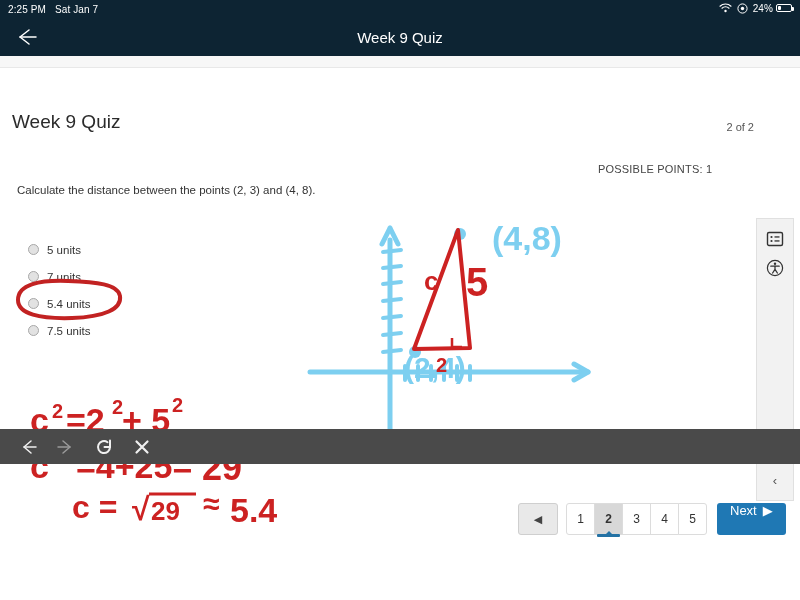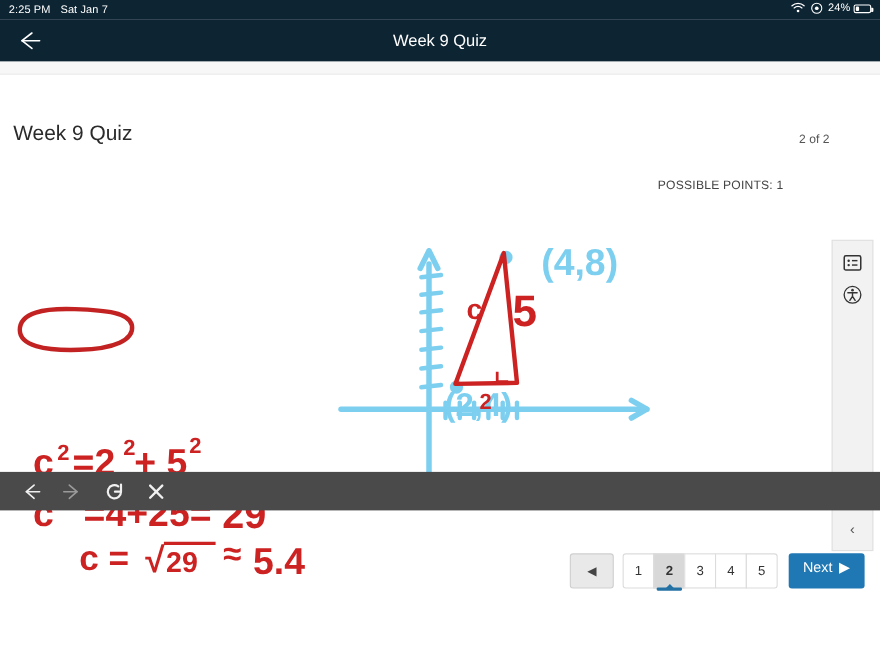--- a/index.html
+++ b/index.html
@@ -99,22 +99,22 @@
   .pg-num.active::after {
     content: ""; position: absolute; left: 2px; right: 2px; bottom: -3px;
     height: 3px; background: #2472a4; border-radius: 1px;
   }
   .pg-num.active::before {
     content: ""; position: absolute; left: 50%; bottom: -1px; transform: translateX(-50%);
     width: 0; height: 0; border-left: 4px solid transparent;
     border-right: 4px solid transparent; border-bottom: 4px solid #2472a4;
   }
   .pg-next {
-    margin-left: 10px; height: 32px; padding: 12px 13px; background: #1f78b4;
-    color: #ffffff; border-radius: 3px; display: flex; align-items: flex-end;
+    margin-left: 10px; height: 32px; padding: 0 13px; background: #1f78b4;
+    color: #ffffff; border-radius: 3px; display: flex; align-items: flex-start;
     gap: 6px; font-size: 13px; cursor: pointer;
   }
 
   
   .rail {
     position: absolute; right: 6px; top: 150px; width: 38px; height: 283px;
     background: #f2f2f2; border: 1px solid #e0e0e0;
     display: flex; flex-direction: column; align-items: center;
   }
   .rail-icon { margin-top: 11px; width: 18px; height: 18px; cursor: pointer; }
@@ -176,21 +176,40 @@
     </span>
     <div class="nav-title">Week 9 Quiz</div>
   </div>
   <div class="subbar"></div>
 
   <div class="page">
 
     <div class="quiz-title">Week 9 Quiz</div>
     <div class="page-counter">2 of 2</div>
     <div class="possible-points">POSSIBLE POINTS: 1</div>
-
+    <div class="question-text">Calculate the distance between the points (2, 3) and (4, 8).</div>
+
+    <div class="options">
+      <div class="option-row">
+        <span class="radio"></span>
+        <span class="option-label">5 units</span>
+      </div>
+      <div class="option-row">
+        <span class="radio"></span>
+        <span class="option-label">7 units</span>
+      </div>
+      <div class="option-row">
+        <span class="radio"></span>
+        <span class="option-label">5.4 units</span>
+      </div>
+      <div class="option-row">
+        <span class="radio"></span>
+        <span class="option-label">7.5 units</span>
+      </div>
+    </div>
 
     <div class="pager">
       <div class="pg-prev">◀</div>
       <div class="pg-nums">
         <div class="pg-num">1</div>
         <div class="pg-num active">2</div>
         <div class="pg-num">3</div>
         <div class="pg-num">4</div>
         <div class="pg-num">5</div>
       </div>

